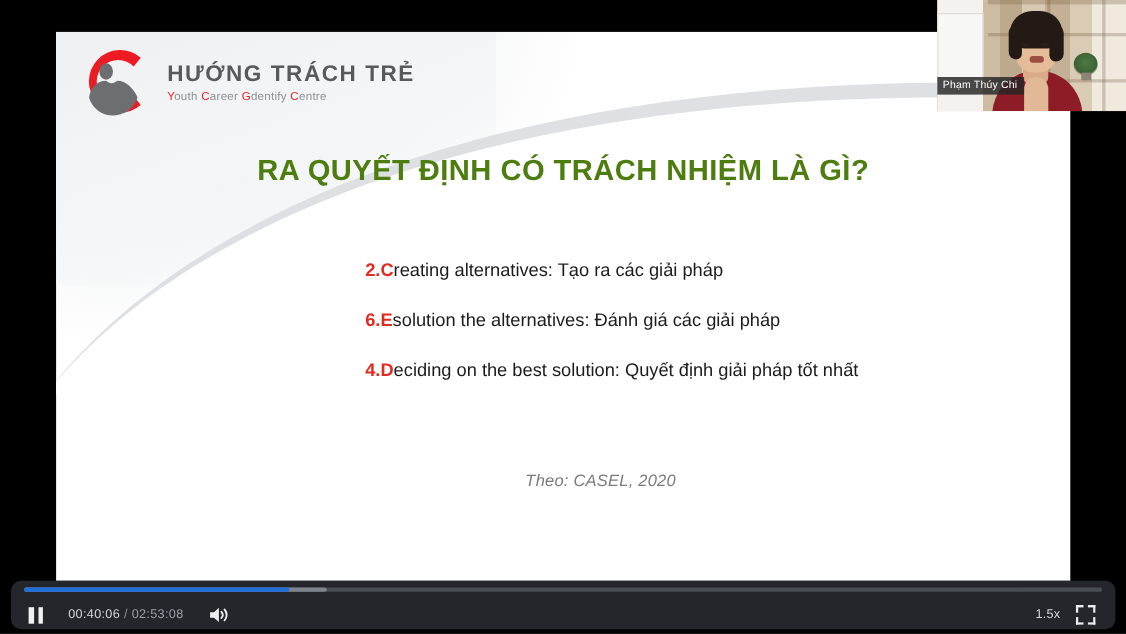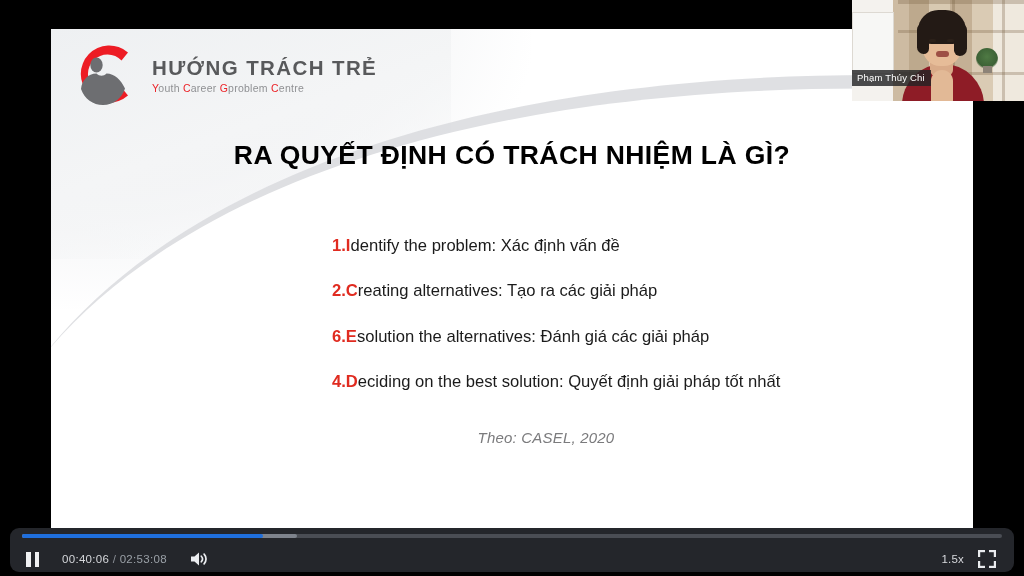--- a/index.html
+++ b/index.html
@@ -59,21 +59,21 @@
   }
   .logo-sub .cap { color: #ec2227; }
 
   
   .slide-title {
     position: absolute;
     left: 0; right: 0; top: 111px;
     text-align: center;
     font-size: 26.5px; font-weight: 700;
     letter-spacing: 0.4px;
-    color: #000000;
+    color: #4d7c0f;
     white-space: nowrap;
   }
   .bullets {
     position: absolute;
     left: 281px; top: 207px;
     width: 600px;
   }
   .bullet {
     font-size: 16.6px;
     color: #1b1b1b;
@@ -266,28 +266,27 @@
         <svg viewBox="0 0 74 74" width="74" height="74">
           <path d="M62 15.5 A28.5 28.5 0 1 0 62 58.5 L55.5 50.5 A19.5 19.5 0 1 1 55.5 23.5 Z" fill="#ed1c24"></path>
           <ellipse cx="30.5" cy="28" rx="6.2" ry="7.4" fill="#6d6e71"></ellipse>
           <path d="M30.5 36.5 C22 36.5 16 43 15 52 C18.5 62 27 68 37 68 C47.5 68 56 61.5 59 51.5
                    C55 43 48.5 36.5 40.5 36.5 C37.5 39.5 33.5 39.5 30.5 36.5 Z" fill="#6d6e71"></path>
           <path d="M16 50 C20 41.5 25.5 38.5 32 39.5 C27 43 23.5 47 21.5 53 Z" fill="#ffffff" opacity="0.0"></path>
         </svg>
       </div>
       <div class="logo-text">
         <div class="logo-title">HƯỚNG TRÁCH TRẺ</div>
-        <div class="logo-sub" id="logo-sub"><span class="cap">Y</span><span>outh </span><span class="cap">C</span><span>areer </span><span class="cap">G</span><span>problem </span><span class="cap">C</span><span>entre</span></div>
+        <div class="logo-sub" id="logo-sub"><span class="cap">Y</span><span>outh </span><span class="cap">C</span><span>areer </span><span class="cap">G</span><span>dentify </span><span class="cap">C</span><span>entre</span></div>
       </div>
     </div>
 
     <div class="slide-title">RA QUYẾT ĐỊNH CÓ TRÁCH NHIỆM LÀ GÌ?</div>
 
     <div class="bullets" id="bullets">
-        <div class="bullet"><span class="hi">1.I</span><span>dentify the problem: Xác định vấn đề</span></div>
         <div class="bullet"><span class="hi">2.C</span><span>reating alternatives: Tạo ra các giải pháp</span></div>
         <div class="bullet"><span class="hi">6.E</span><span>solution the alternatives: Đánh giá các giải pháp</span></div>
         <div class="bullet"><span class="hi">4.D</span><span>eciding on the best solution: Quyết định giải pháp tốt nhất</span></div>
       </div>
 
     <div class="credit">Theo:  CASEL, 2020</div>
   </div>
 
   <div id="webcam">
     <div class="cam-bg"></div>

